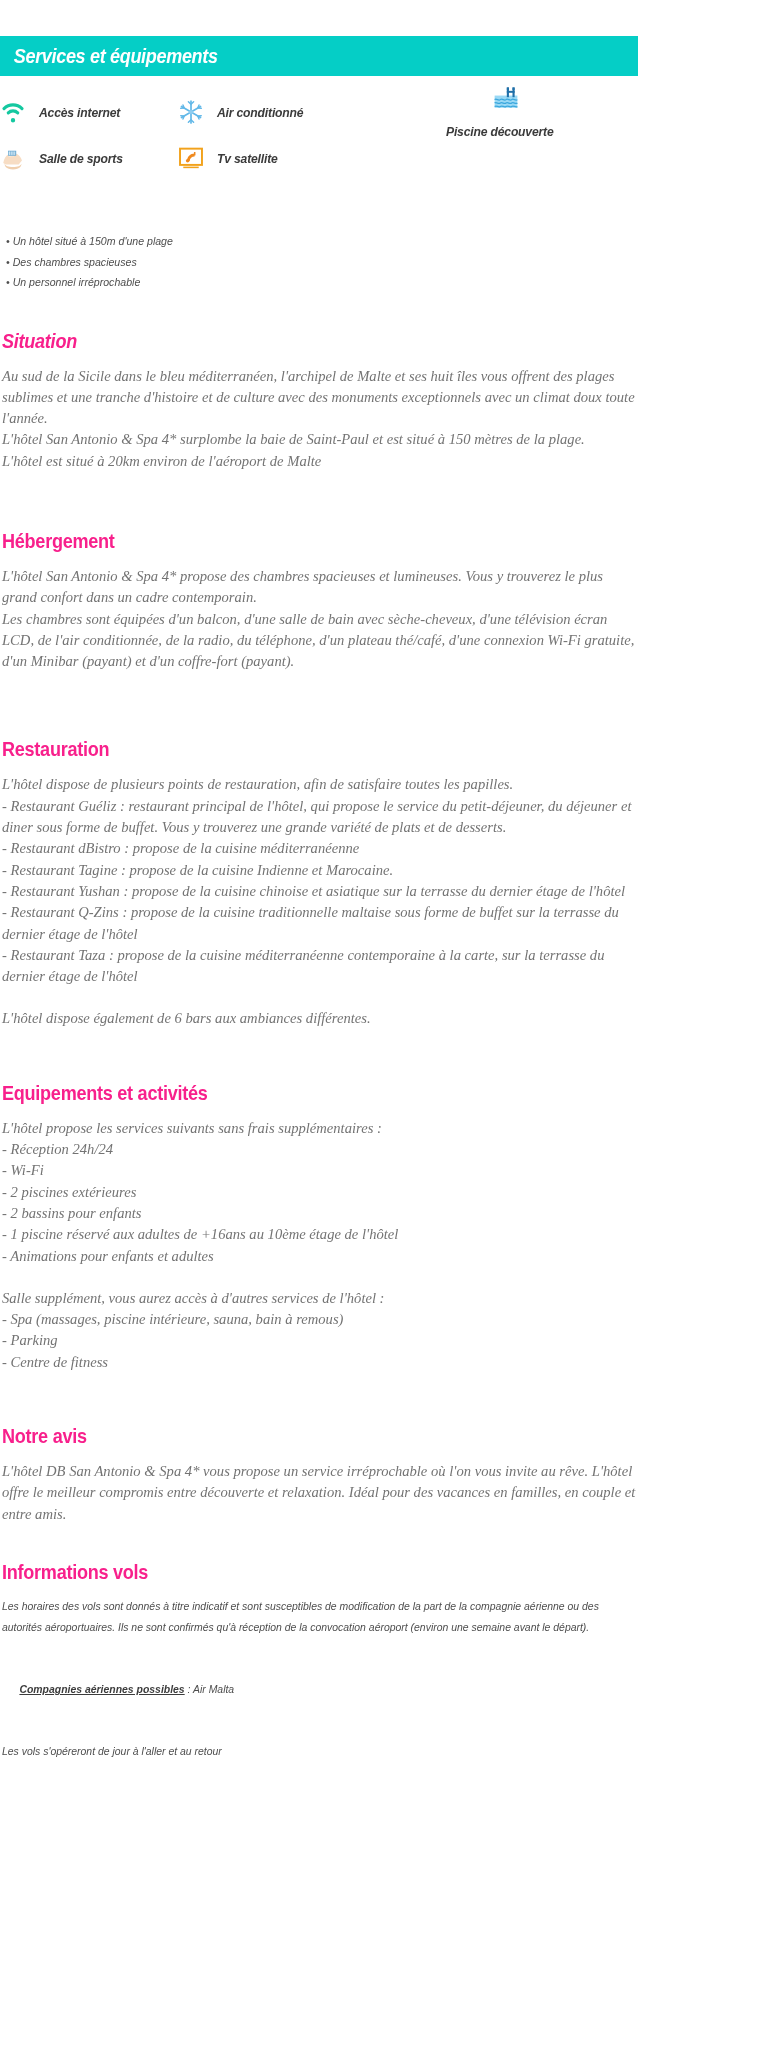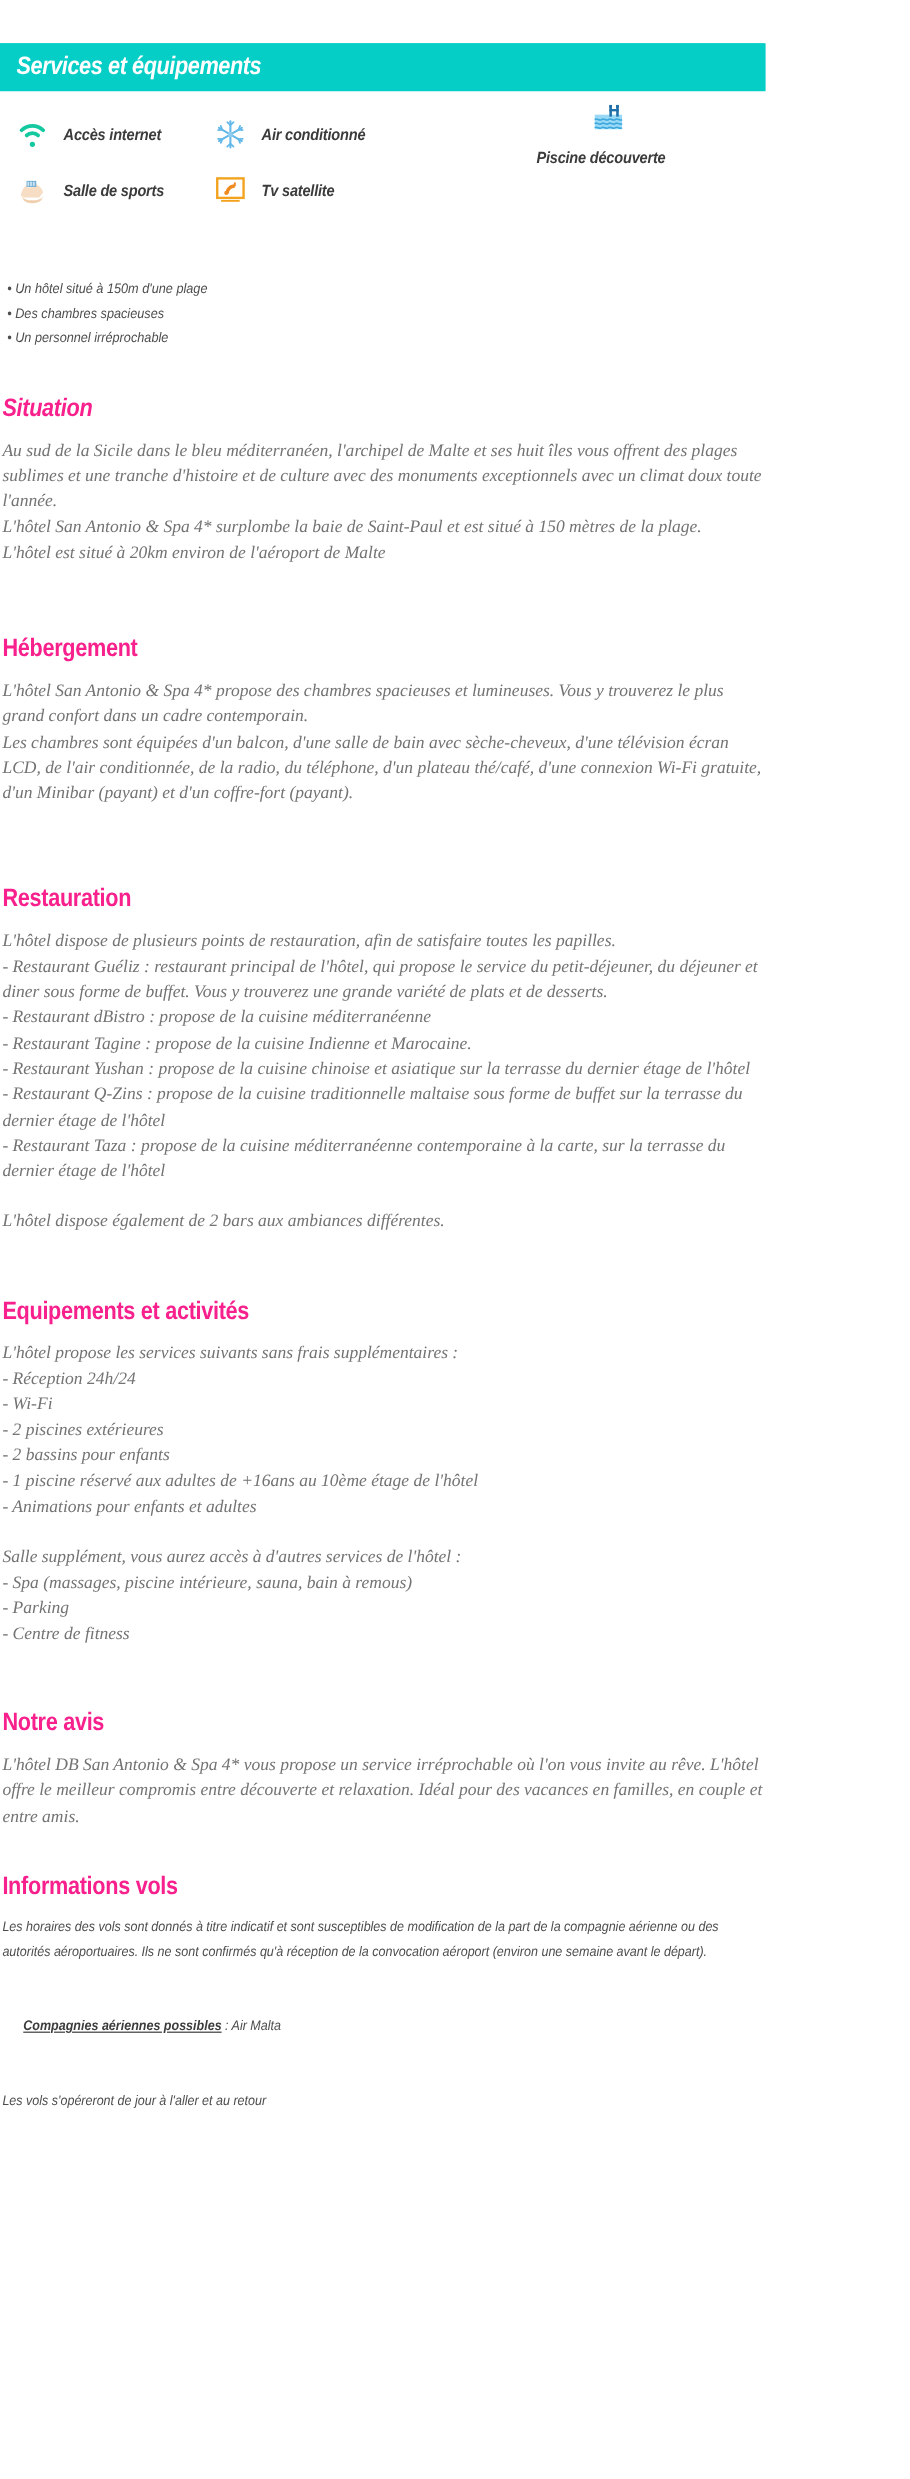--- a/index.html
+++ b/index.html
@@ -49,21 +49,21 @@
   .svc-row {
     display: flex;
     align-items: center;
     height: 40px;
   }
   .svc-cell {
     display: flex;
     align-items: center;
     gap: 13px;
   }
-  .svc-cell.c1 { width: 202px; padding-left: 14px; box-sizing: border-box; }
+  .svc-cell.c1 { width: 202px; box-sizing: border-box; }
   .svc-cell.c2 { width: 224px; }
   .svc-cell.c3 { width: 300px; flex-direction: column; }
   .svc-label {
     font-family: "Liberation Sans", "DejaVu Sans", sans-serif;
     font-weight: bold;
     font-style: italic;
     font-size: 13.5px;
     color: #3b3b3b;
     letter-spacing: -0.2px;
     transform: scaleX(0.9);
@@ -266,21 +266,21 @@
     <h2 class="sec">Restauration</h2>
     <div style="height:15px;"></div>
     <p class="body-txt">L'hôtel dispose de plusieurs points de restauration, afin de satisfaire toutes les papilles.
 - Restaurant Guéliz : restaurant principal de l'hôtel, qui propose le service du petit-déjeuner, du déjeuner et diner sous forme de buffet. Vous y trouverez une grande variété de plats et de desserts.
 - Restaurant dBistro : propose de la cuisine méditerranéenne
 - Restaurant Tagine : propose de la cuisine Indienne et Marocaine.
 - Restaurant Yushan : propose de la cuisine chinoise et asiatique sur la terrasse du dernier étage de l'hôtel
 - Restaurant Q-Zins : propose de la cuisine traditionnelle maltaise sous forme de buffet sur la terrasse du dernier étage de l'hôtel
 - Restaurant Taza : propose de la cuisine méditerranéenne contemporaine à la carte, sur la terrasse du dernier étage de l'hôtel</p>
     <div style="height:21px;"></div>
-    <p class="body-txt">L'hôtel dispose également de 2 bars aux ambiances différentes.</p>
+    <p class="body-txt">L'hôtel dispose également de 6 bars aux ambiances différentes.</p>
   </div>
 
   <div style="height:52px;"></div>
   <div class="pad">
     <h2 class="sec">Equipements et activités</h2>
     <div style="height:15px;"></div>
     <p class="body-txt">L'hôtel propose les services suivants sans frais supplémentaires :
 - Réception 24h/24
 - Wi-Fi
 - 2 piscines extérieures

